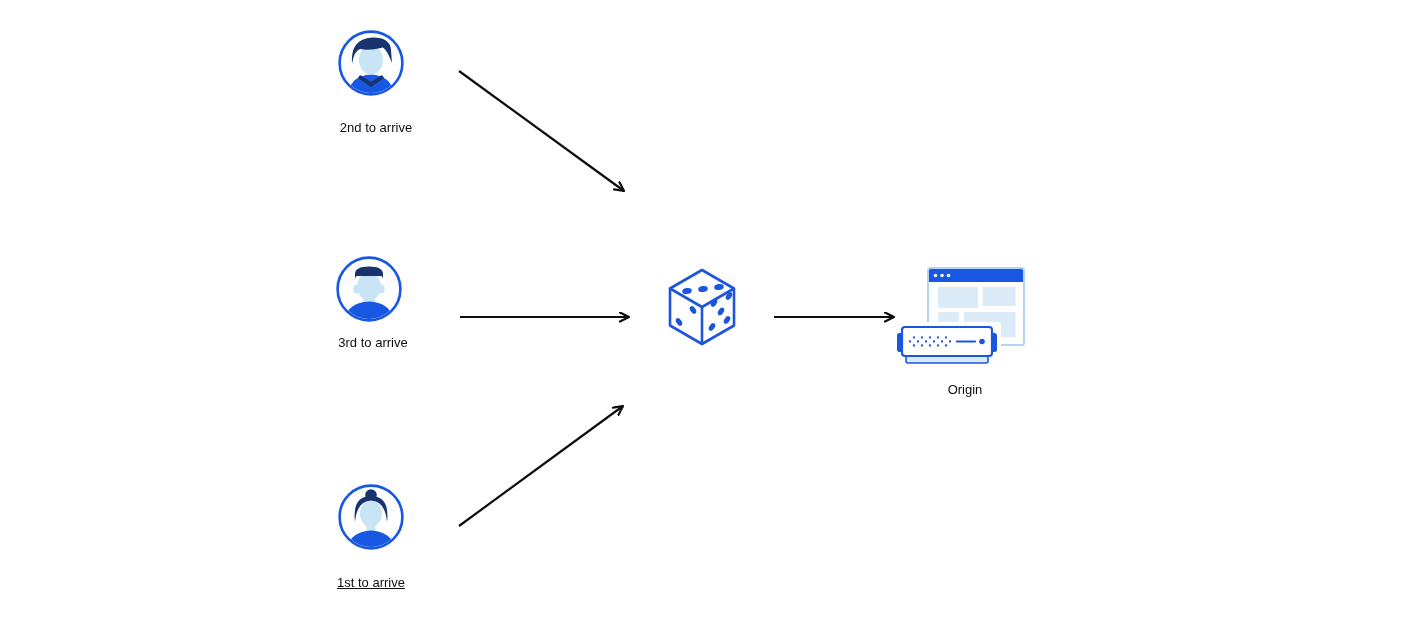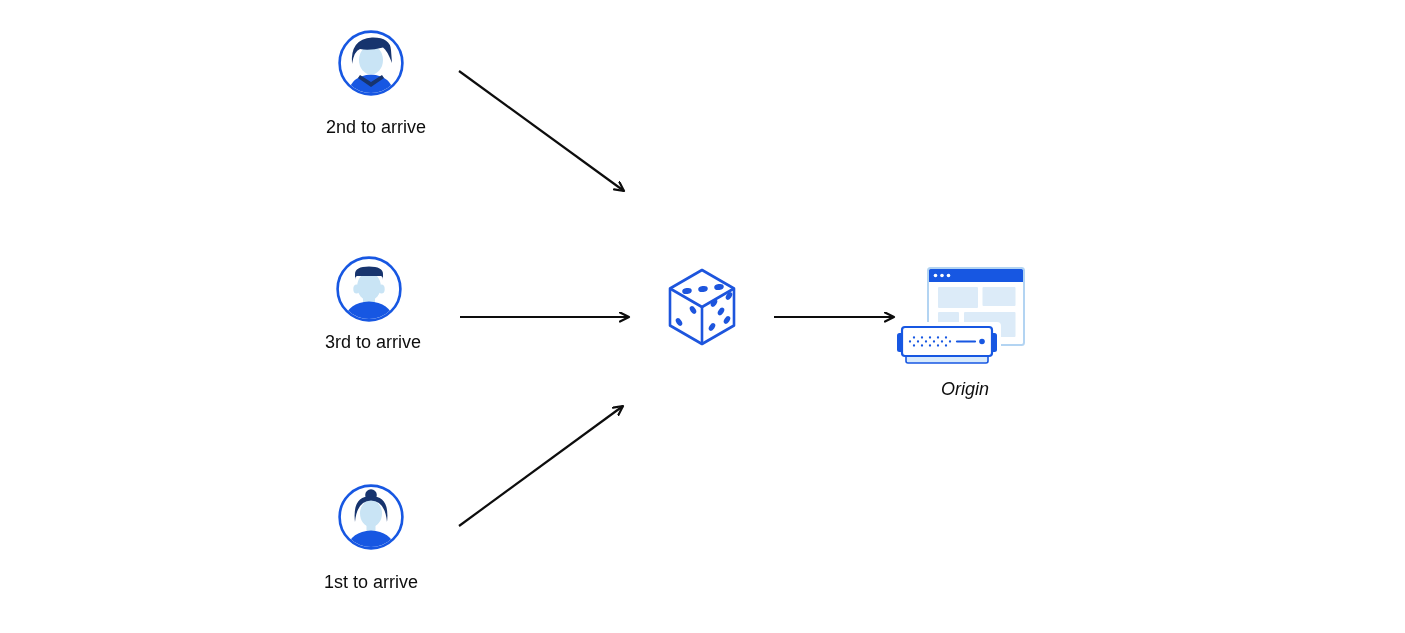--- a/index.html
+++ b/index.html
@@ -8,21 +8,21 @@
     width: 1405px;
     height: 633px;
     background: #ffffff;
     font-family: "Liberation Sans", sans-serif;
     overflow: hidden;
   }
   .abs { position: absolute; }
   .node-label {
     position: absolute;
     transform: translateX(-50%);
-    font-size: 18px;
+    font-size: 13px;
     line-height: 21px;
     color: #0d0d0d;
     white-space: nowrap;
   }
 </style>
 </head>
 <body>
 
 <div class="canvas">
 
@@ -80,21 +80,21 @@
       </defs>
     <circle cx="33" cy="33" r="31.4" fill="#ffffff" stroke="#1757e2" stroke-width="2.6"></circle>
     <g clip-path="url(#clipC)">
       <circle cx="33" cy="11" r="5.8" fill="#17346e"></circle>
       <rect x="28.5" y="36" width="9" height="12" fill="#c9e4f5"></rect>
       <path d="M9,66 Q11,48 33,46.5 Q55,48 57,66 Z" fill="#1757e2"></path>
       <ellipse cx="33" cy="29.5" rx="11" ry="13.5" fill="#c9e4f5"></ellipse>
       <path d="M17,38 Q14,12 33,12 Q52,12 49,38 Q47,17 33,16.5 Q19,17 17,38 Z" fill="#17346e"></path>
     </g>
   </svg>
-  <div class="node-label" style="left:371px;top:572px;">1st to arrive</div>
+  <div class="node-label" style="left:371px;top:572px;text-decoration:underline;">1st to arrive</div>
 
   <svg class="abs" style="left:666px;top:266px;" width="72" height="82" viewBox="0 0 72 82">
     <g stroke="#1d55dd" stroke-width="2.6" stroke-linejoin="round" fill="#ffffff">
       <path d="M36,4 L68,22.5 L68,59.5 L36,78 L4,59.5 L4,22.5 Z"></path>
       <path d="M4,22.5 L36,41 L68,22.5" fill="none"></path>
       <path d="M36,41 L36,78" fill="none"></path>
     </g>
     <g fill="#1d55dd">
       <ellipse cx="21" cy="25" rx="4.8" ry="3" transform="rotate(-8 21 25)"></ellipse>
       <ellipse cx="37" cy="23" rx="4.8" ry="3" transform="rotate(-8 37 23)"></ellipse>
@@ -150,15 +150,15 @@
         <circle cx="24" cy="87.5" r="1.15"></circle>
           <circle cx="32" cy="87.5" r="1.15"></circle>
         <circle cx="40" cy="87.5" r="1.15"></circle>
           <circle cx="48" cy="87.5" r="1.15"></circle>
         <circle cx="56" cy="87.5" r="1.15"></circle>
       </g>
       <line x1="67" y1="83.5" x2="85" y2="83.5" stroke="#1757e2" stroke-width="2.2" stroke-linecap="round"></line>
       <circle cx="92" cy="83.5" r="2.8" fill="#1757e2"></circle>
     </g>
   </svg>
-  <div class="node-label" style="left:965px;top:379px;font-style:italic;">Origin</div>
+  <div class="node-label" style="left:965px;top:379px;">Origin</div>
 
 </div>
 
 </body></html>

